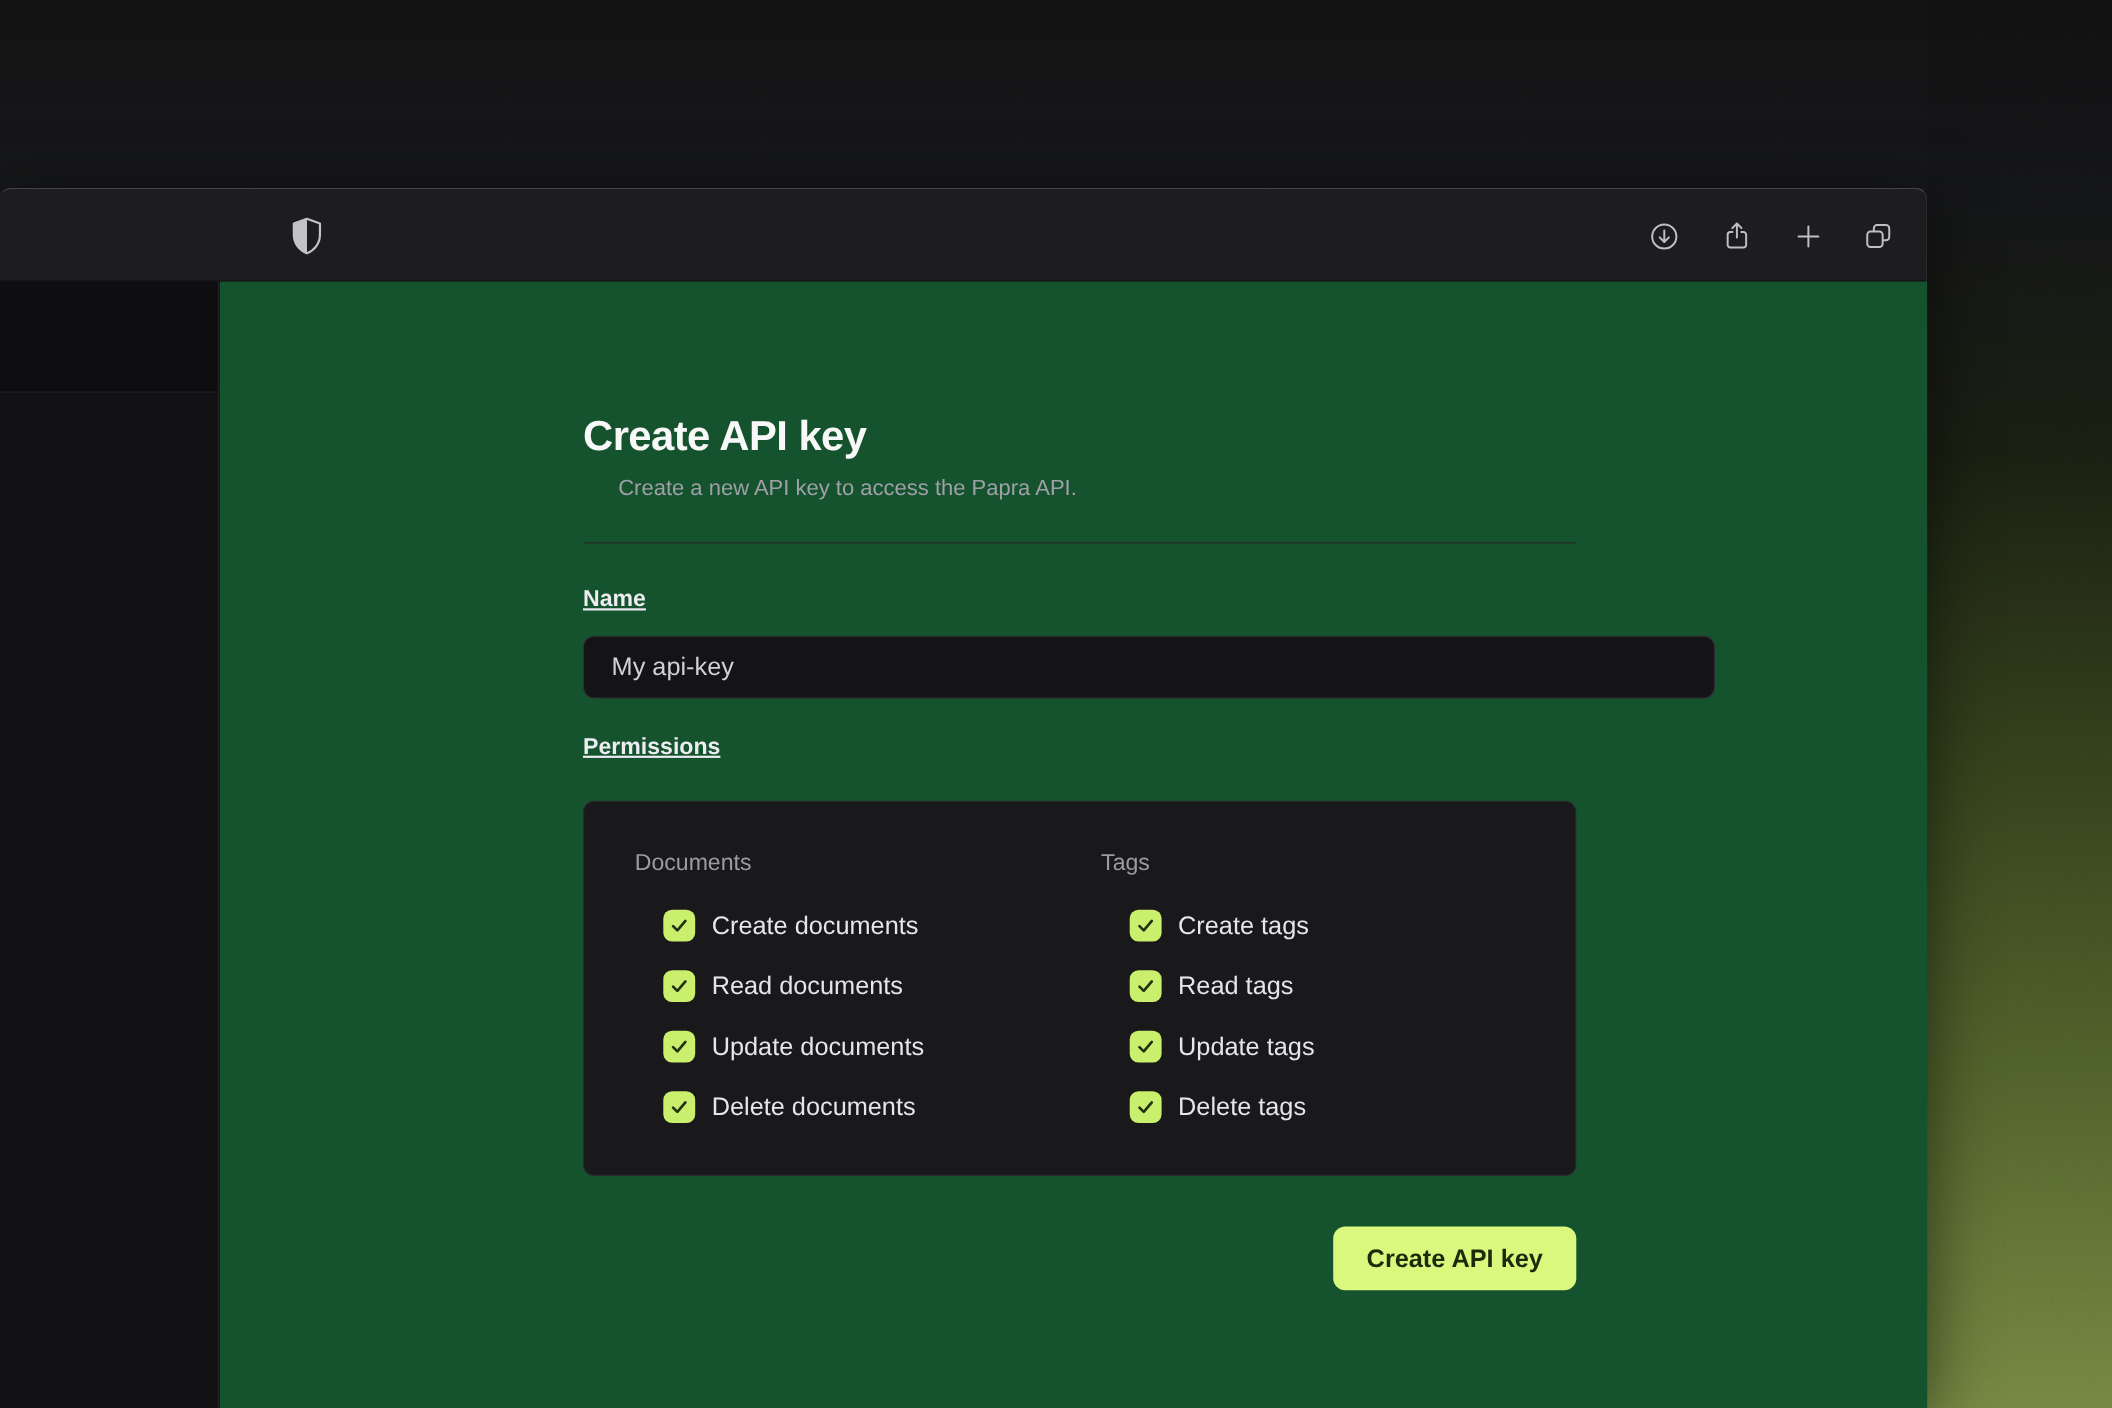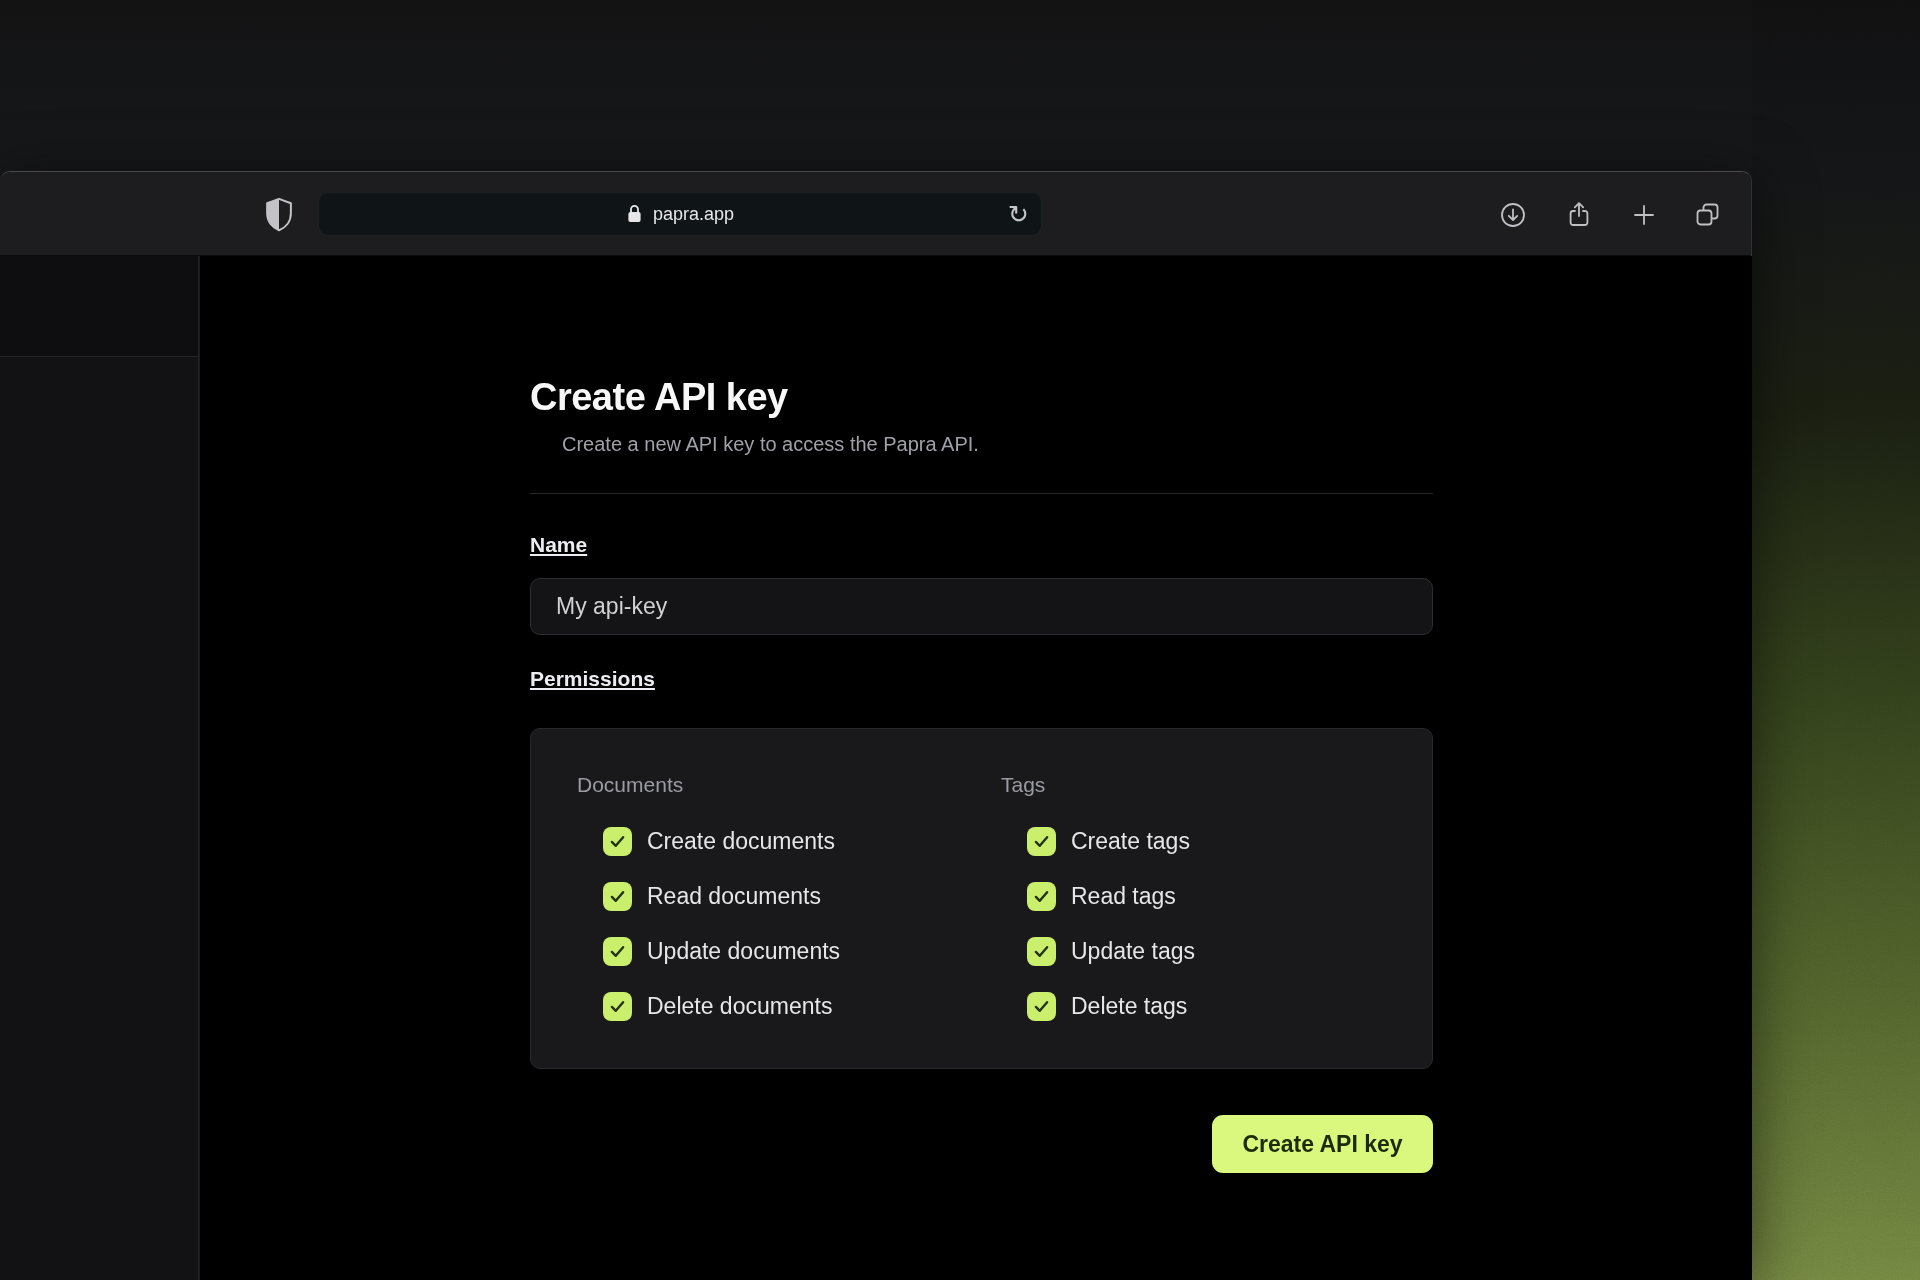--- a/index.html
+++ b/index.html
@@ -27,29 +27,29 @@
     background:#0f1416;border:1px solid rgba(255,255,255,.05);border-radius:10px;
     display:flex;align-items:center;justify-content:center;gap:10px;box-sizing:border-box;
   }
   .urltext{color:#e7e7ea;font-size:18px;}
   .reload{position:absolute;right:12px;top:6px;font-size:25px;color:#c6c6cb;line-height:30px;cursor:default;}
   .tbicon{position:absolute;top:27px;width:32px;height:32px;display:flex;align-items:center;justify-content:center;}
   .tbicon svg{width:30px;height:30px;}
   
   .sidebar{position:absolute;left:0;top:84px;width:199px;height:1025px;background:#121214;border-right:1px solid #242428;box-sizing:border-box;}
   .sidebar-top{position:absolute;left:0;top:0;width:100%;height:101px;background:#0e0e10;border-bottom:1px solid #232327;box-sizing:border-box;}
-  .main{position:absolute;left:200px;top:84px;width:1552px;height:1025px;background:#000000;}
+  .main{position:absolute;left:200px;top:84px;width:1552px;height:1025px;background:#14532d;}
   
   .content{position:absolute;left:330px;top:0;width:903px;}
   .h1{position:absolute;left:0;top:120px;font-size:38px;font-weight:700;color:#f8f8f9;letter-spacing:-.5px;}
   .sub{position:absolute;left:0;top:177px;font-size:20px;color:#a0a0a8;margin-left:32px;}
   .divider{position:absolute;left:0;top:237px;width:903px;height:1px;background:#29292d;}
   .field-label{font-size:21px;font-weight:700;color:#ededf1;position:absolute;left:0;text-decoration:underline;}
   .name-input{
-    position:absolute;left:0;top:322px;width:903px;height:57px;box-sizing:border-box;
+    position:absolute;left:0;top:322px;width:1029px;height:57px;box-sizing:border-box;
     background:#141416;border:1px solid #2e2e32;border-radius:10px;
     color:#d0d0d5;font-size:23px;padding:0 25px;font-family:"Liberation Sans","DejaVu Sans",sans-serif;outline:none;
   }
   .permbox{
     position:absolute;left:0;top:472px;width:903px;height:341px;box-sizing:border-box;
     border:1px solid #29292d;border-radius:10px;background:#19191b;
   }
   .permcol{position:absolute;top:44px;}
   .permcol.c1{left:46px;}
   .permcol.c2{left:470px;}
@@ -83,28 +83,20 @@
     <svg class="shield" viewBox="0 0 24 28">
       <defs>
         <linearGradient id="halfFill" x1="0" y1="0" x2="1" y2="0">
           <stop offset="0.5" stop-color="#c2c2c7"></stop>
             <stop offset="0.5" stop-color="rgba(0,0,0,0)"></stop>
         </linearGradient>
       </defs>
       <path d="M12 1.5 L21.5 5 V13 C21.5 19.8 17.3 24.6 12 26.6 C6.7 24.6 2.5 19.8 2.5 13 V5 Z" fill="url(#halfFill)" stroke="#c2c2c7" stroke-width="1.6" stroke-linejoin="round"></path>
     </svg>
 
-    <div class="urlbar">
-      <svg width="17" height="22" viewBox="0 0 17 22">
-        <path d="M5 9 V6.3 a3.5 3.5 0 0 1 7 0 V9" fill="none" stroke="#e7e7ea" stroke-width="1.8"></path>
-        <rect x="2.4" y="9" width="12.2" height="10" rx="2" fill="#e7e7ea"></rect>
-      </svg>
-      <span class="urltext">papra.app</span>
-      <span class="reload">↻</span>
-    </div>
 
     <div class="tbicon" style="left:1497px;">
       <svg viewBox="0 0 30 30" fill="none" stroke="#bfbfc4" stroke-width="1.8" stroke-linecap="round" stroke-linejoin="round">
         <circle cx="15" cy="15" r="11"></circle>
         <path d="M15 9.5 V19.5 M10.8 15.8 L15 20 L19.2 15.8"></path>
       </svg>
     </div>
 
     <div class="tbicon" style="left:1563px;">
       <svg viewBox="0 0 30 30" fill="none" stroke="#bfbfc4" stroke-width="1.8" stroke-linecap="round" stroke-linejoin="round">

